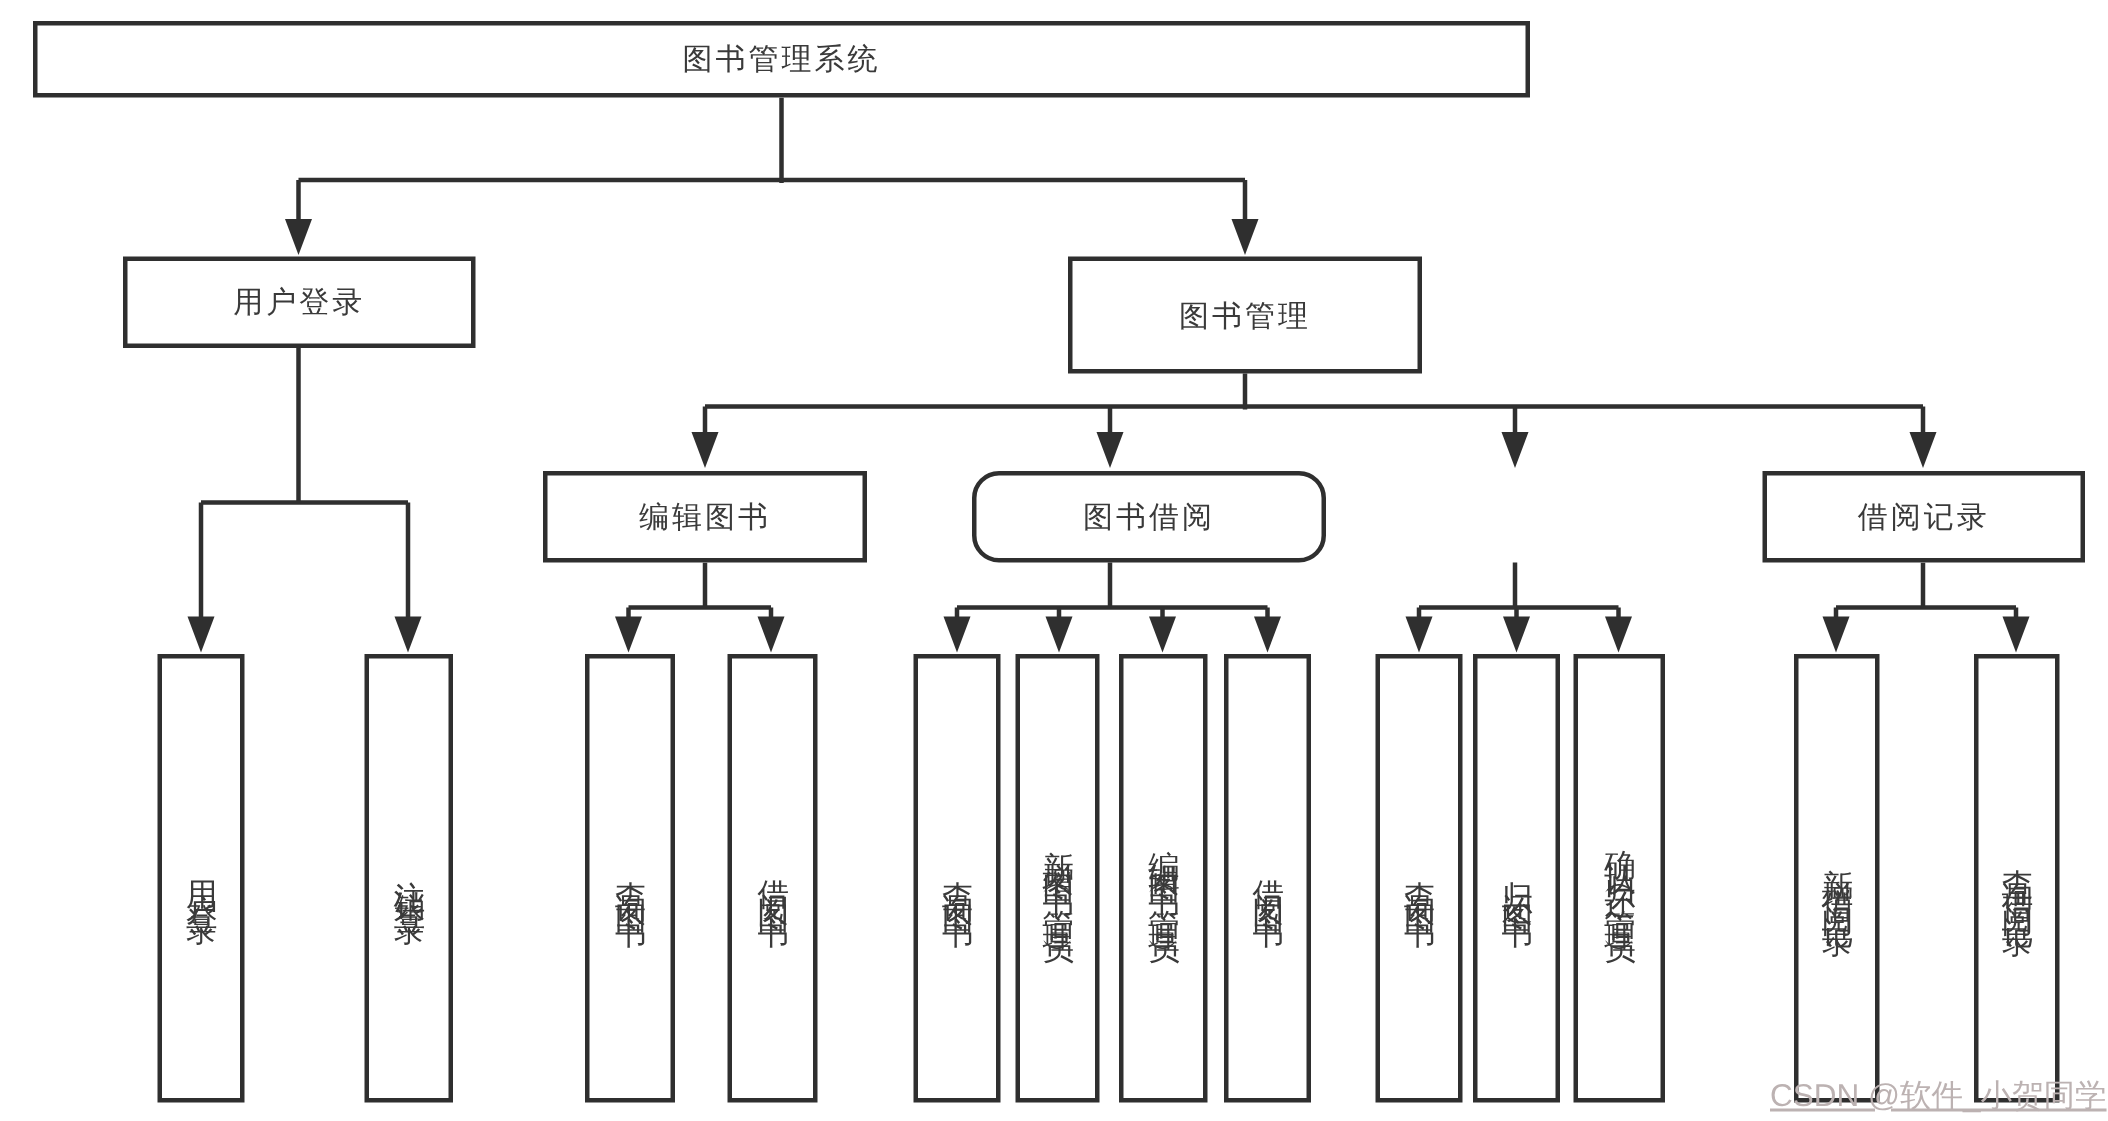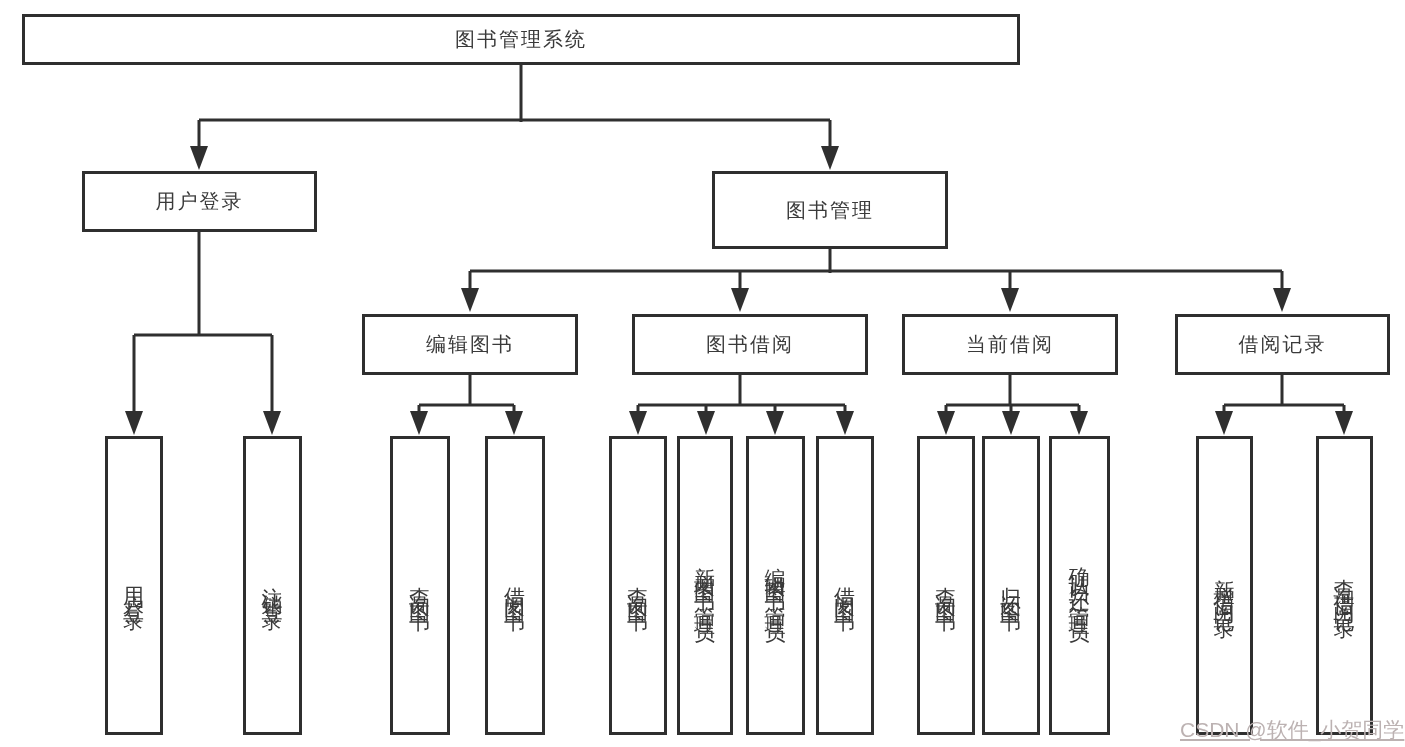--- a/index.html
+++ b/index.html
@@ -34,21 +34,21 @@
     font-size: 21px;
     letter-spacing: 8px;
     line-height: 1;
     white-space: normal;
   }
   
   .n-root  { left: 22px;   top: 14px;  width: 998px; height: 51px; }
   .n-l2a   { left: 82px;   top: 171px; width: 235px; height: 61px; }
   .n-l2b   { left: 712px;  top: 171px; width: 236px; height: 78px; }
   .n-l3a   { left: 362px;  top: 314px; width: 216px; height: 61px; }
-  .n-l3b   { left: 632px;  top: 314px; width: 236px; height: 61px; }
+  .n-l3b   { left: 648px;  top: 314px; width: 236px; height: 61px; border-radius: 18px; }
   .n-l3c   { left: 902px;  top: 314px; width: 216px; height: 61px; }
   .n-l3d   { left: 1175px; top: 314px; width: 215px; height: 61px; }
   .leaf    { top: 436px; height: 299px; }
   .n-f0  { left: 105px;  width: 58px; }
   .n-f1  { left: 243px;  width: 59px; }
   .n-f2  { left: 390px;  width: 60px; }
   .n-f3  { left: 485px;  width: 60px; }
   .n-f4  { left: 609px;  width: 58px; }
   .n-f5  { left: 677px;  width: 56px; }
   .n-f6  { left: 746px;  width: 59px; }
@@ -103,23 +103,20 @@
   <div class="node n-l2b">
     <span class="lbl">图书管理</span>
   </div>
 
   <div class="node n-l3a">
     <span class="lbl">编辑图书</span>
   </div>
   <div class="node n-l3b">
     <span class="lbl">图书借阅</span>
   </div>
-  <div class="node n-l3c">
-    <span class="lbl">当前借阅</span>
-  </div>
   <div class="node n-l3d">
     <span class="lbl">借阅记录</span>
   </div>
 
   <div class="node leaf n-f0">
     <span class="lbl">用户登录</span>
   </div>
   <div class="node leaf n-f1">
     <span class="lbl">注销登录</span>
   </div>

